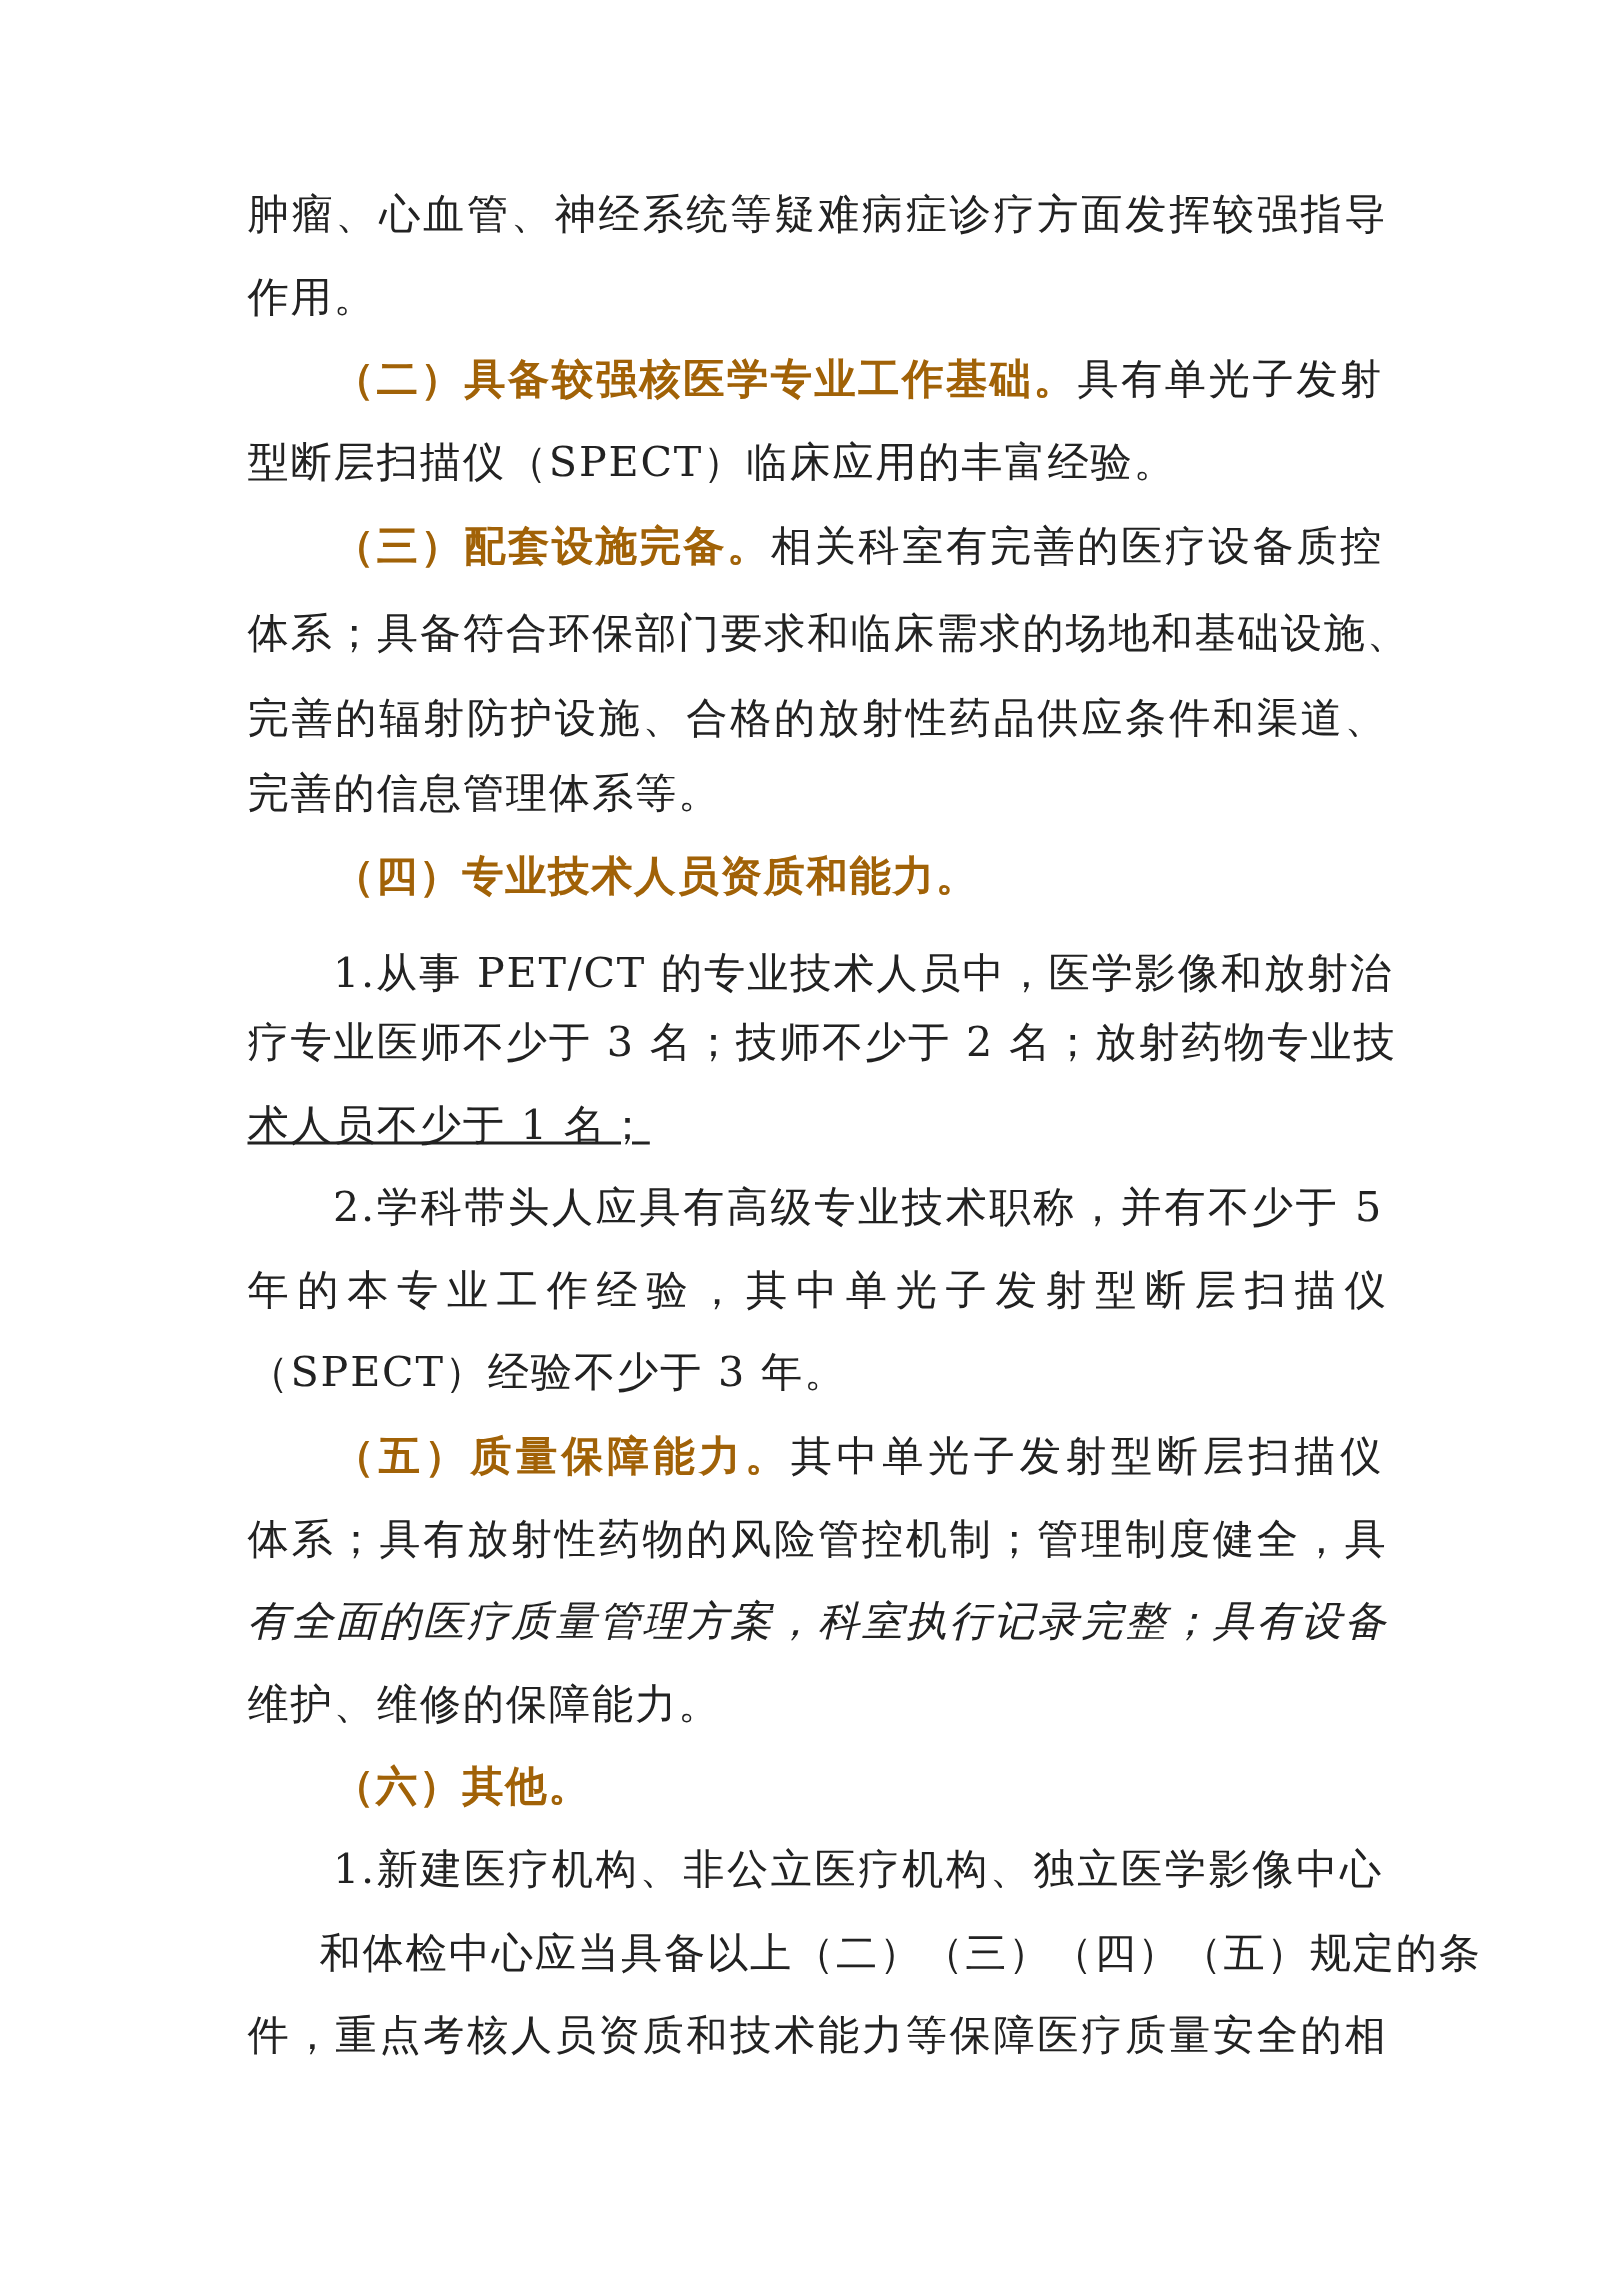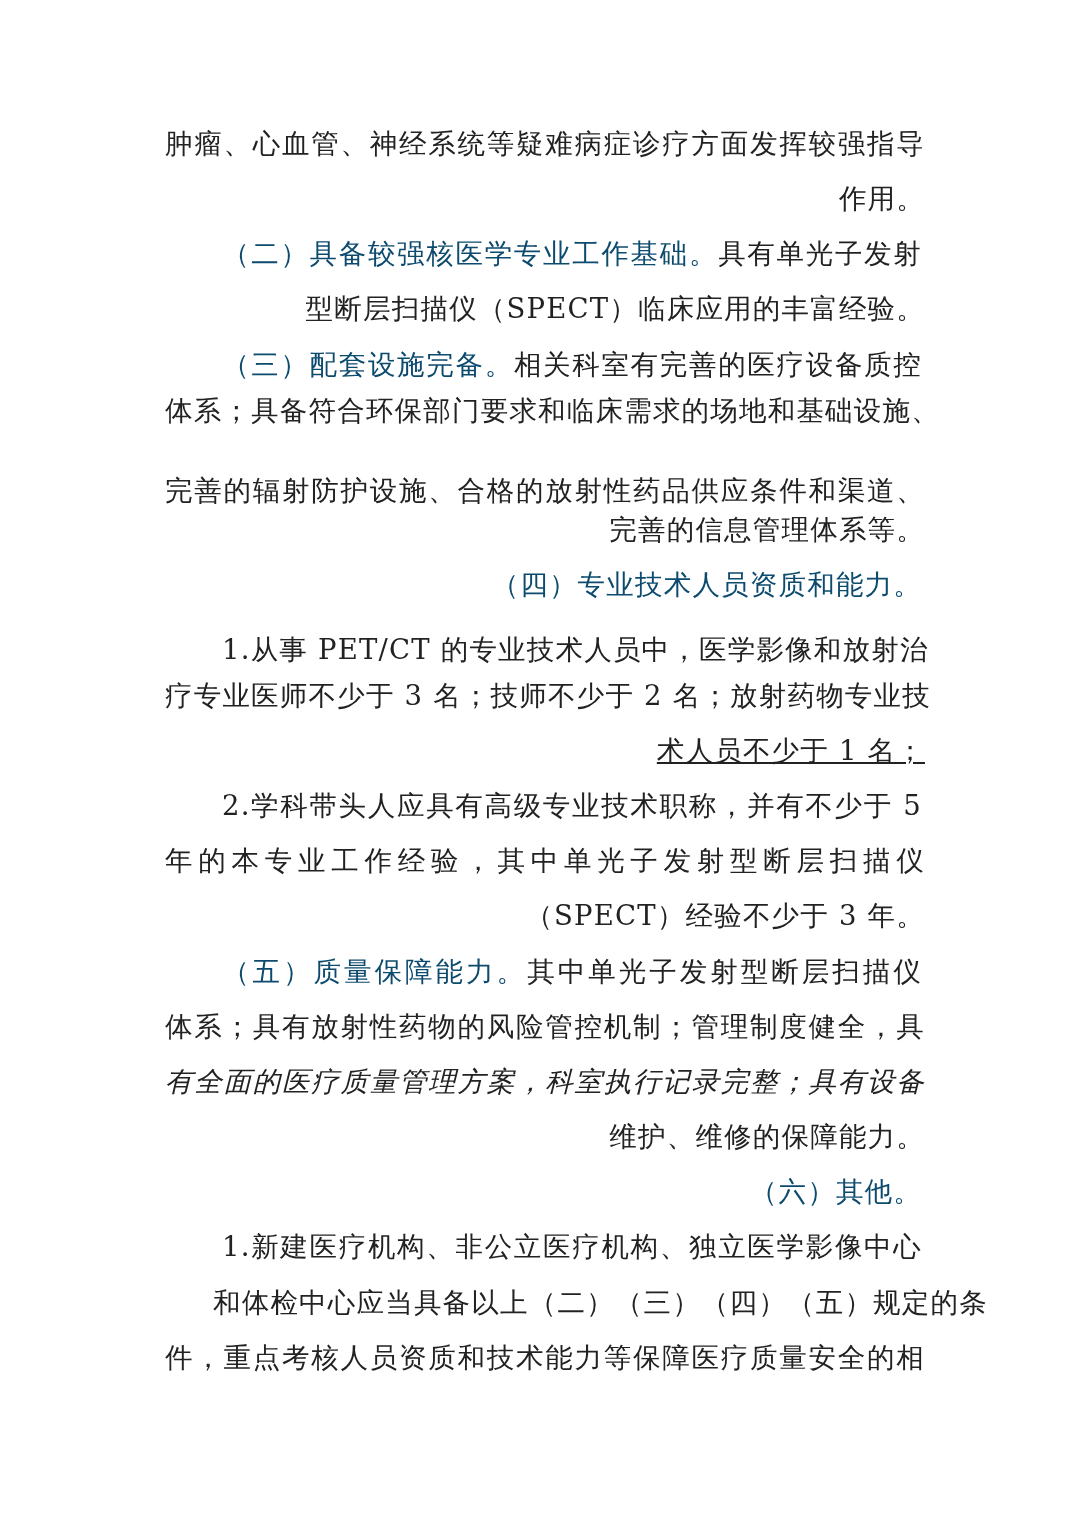--- a/index.html
+++ b/index.html
@@ -9,38 +9,37 @@
       position: absolute;
       left: 165px;
       width: 760px;
       height: 40px;
       line-height: 40px;
       font-family: "DejaVu Serif", "Liberation Serif", serif;
       font-size: 27.5px;
       color: #222;
       white-space: nowrap;
       letter-spacing: 1.2px;
-      text-align: right;
     }
     .line.indent { left: 222px; width: 700px; }
-    .head { font-weight: normal; color: #0c4a6e; margin-top: 36px; }
+    .head { font-weight: bold; color: #a16207; margin-top: 36px; }
     .justify { text-align: justify; text-align-last: justify; }
   </style>
 </head>
 <body>
 
 <div class="page">
   <div id="lines">
       <div class="line justify" style="top: 123px;"><span>肿瘤、心血管、神经系统等疑难病症诊疗方面发挥较强指导</span></div>
       <div class="line" style="top: 178px;"><span>作用。</span></div>
       <div class="line indent justify" style="top: 233px;"><span class="head">（二）具备较强核医学专业工作基础。</span><span>具有单光子发射</span></div>
       <div class="line" style="top: 288px;"><span>型断层扫描仪（SPECT）临床应用的丰富经验。</span></div>
       <div class="line indent justify" style="top: 344px;"><span class="head">（三）配套设施完备。</span><span>相关科室有完善的医疗设备质控</span></div>
-      <div class="line justify" style="top: 390px;"><span>体系；具备符合环保部门要求和临床需求的场地和基础设施、</span></div>
-      <div class="line justify" style="top: 470px;"><span>完善的辐射防护设施、合格的放射性药品供应条件和渠道、</span></div>
+      <div class="line justify" style="top: 402px;"><span>体系；具备符合环保部门要求和临床需求的场地和基础设施、</span></div>
+      <div class="line justify" style="top: 459px;"><span>完善的辐射防护设施、合格的放射性药品供应条件和渠道、</span></div>
       <div class="line" style="top: 509px;"><span>完善的信息管理体系等。</span></div>
       <div class="line indent" style="top: 564px;"><span class="head">（四）专业技术人员资质和能力。</span></div>
       <div class="line indent justify" style="top: 629px;"><span>1.从事 PET/CT 的专业技术人员中，医学影像和放射治</span></div>
       <div class="line justify" style="top: 675px;"><span>疗专业医师不少于 3 名；技师不少于 2 名；放射药物专业技</span></div>
       <div class="line" style="top: 730px; text-decoration: underline;"><span>术人员不少于 1 名；</span></div>
       <div class="line indent justify" style="top: 785px;"><span>2.学科带头人应具有高级专业技术职称，并有不少于 5</span></div>
       <div class="line justify" style="top: 840px;"><span>年的本专业工作经验，其中单光子发射型断层扫描仪</span></div>
       <div class="line" style="top: 895px;"><span>（SPECT）经验不少于 3 年。</span></div>
       <div class="line indent justify" style="top: 951px;"><span class="head">（五）质量保障能力。</span><span>其中单光子发射型断层扫描仪</span></div>
       <div class="line justify" style="top: 1006px;"><span>体系；具有放射性药物的风险管控机制；管理制度健全，具</span></div>

